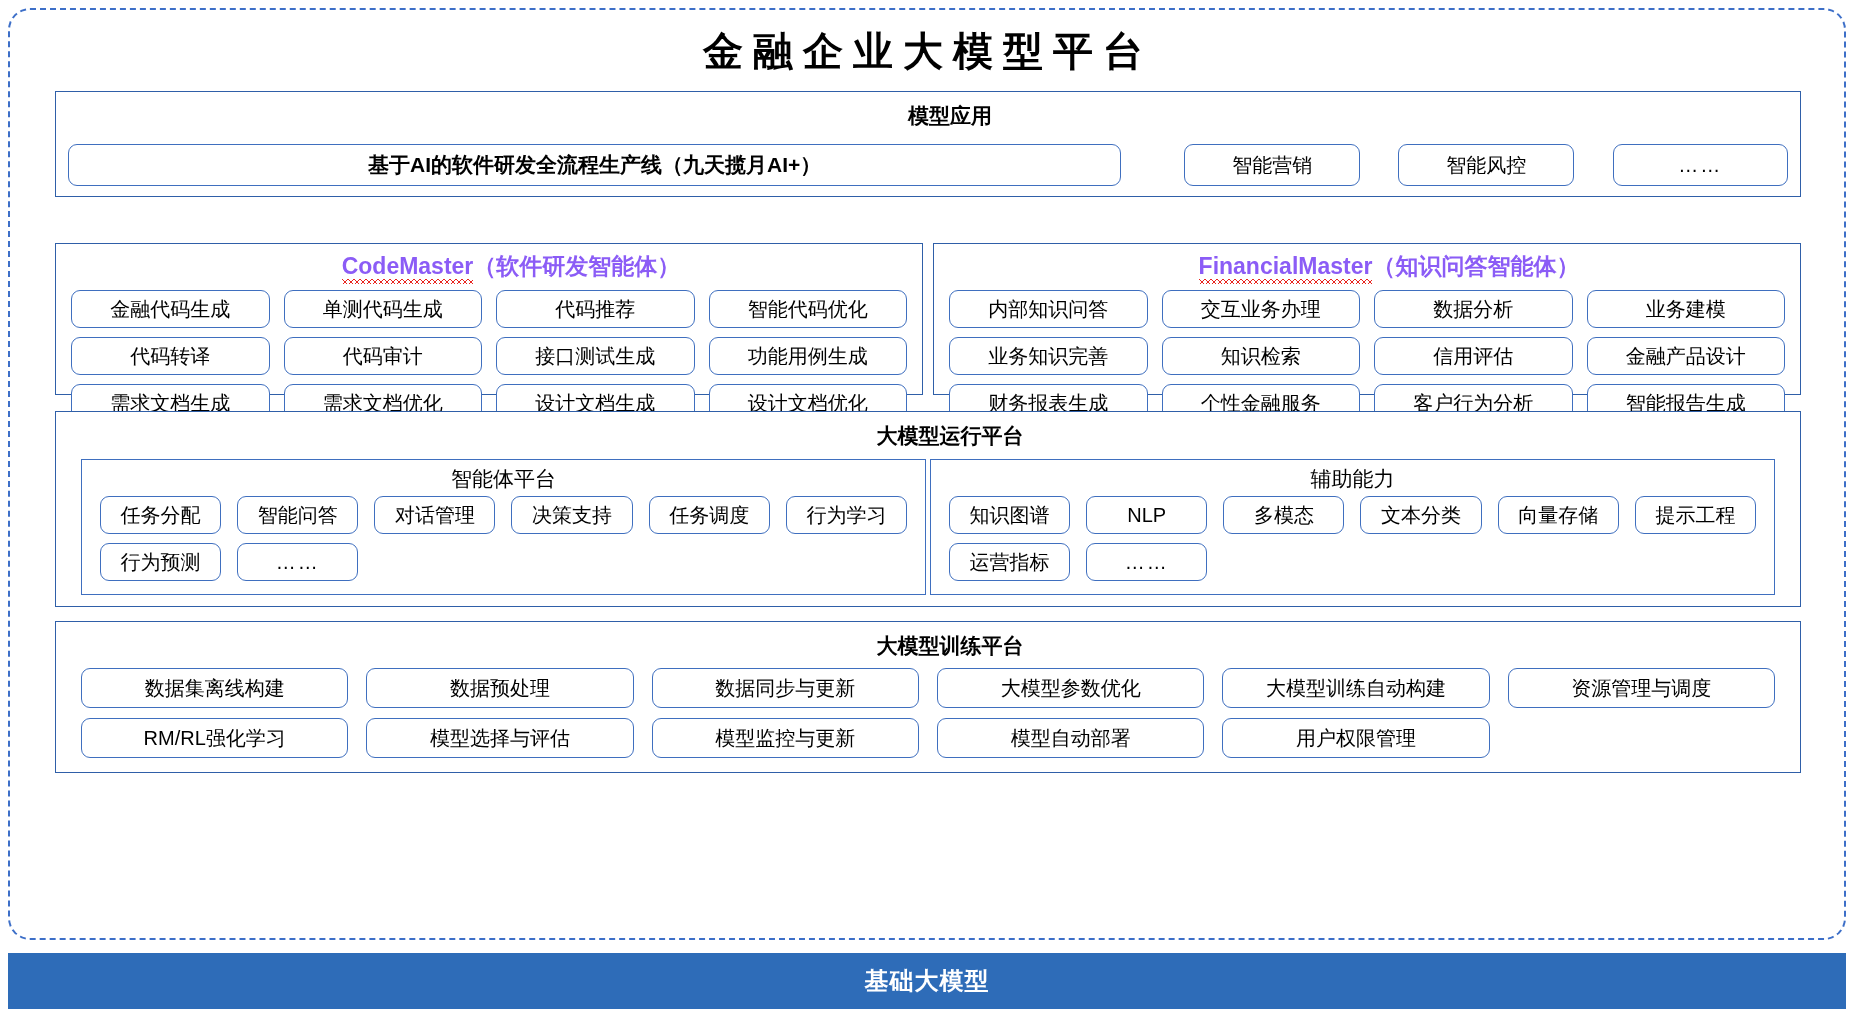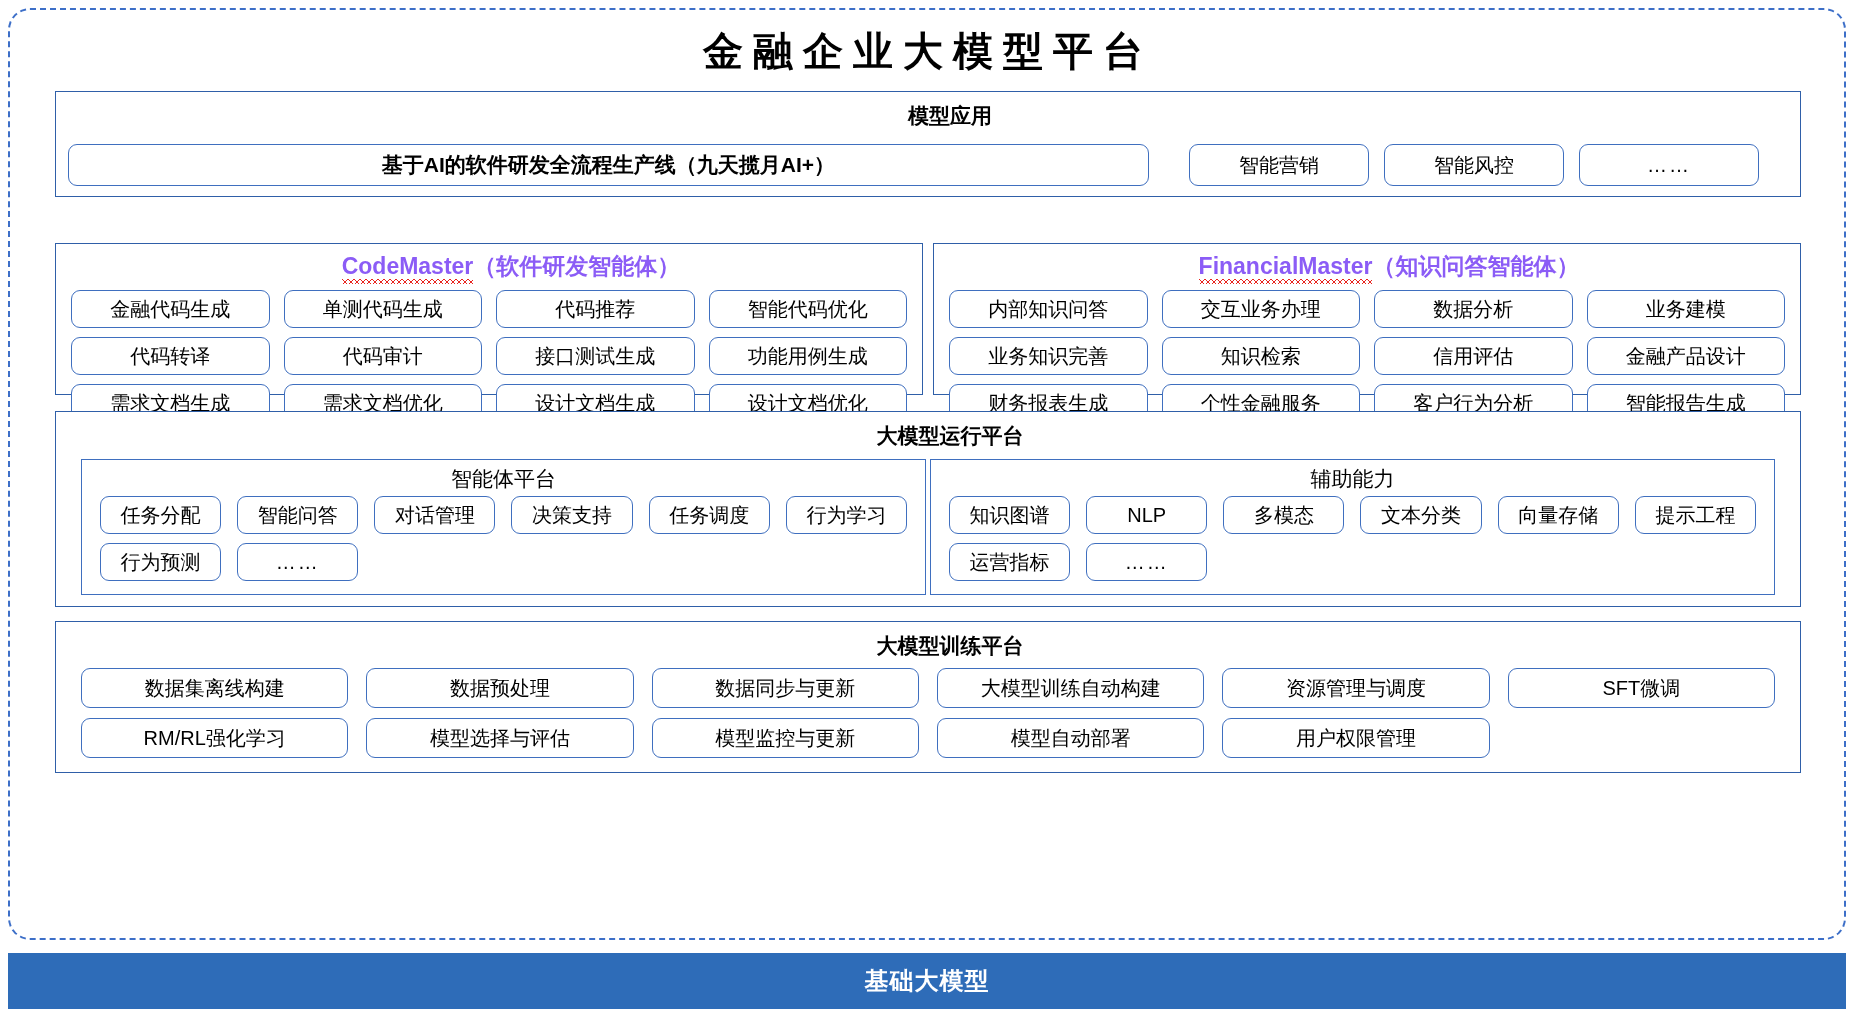--- a/index.html
+++ b/index.html
@@ -78,21 +78,21 @@
   .pill.dots { letter-spacing: 2px; }
 
   
   #sec-model-app {
     left: 55px; top: 91px; width: 1746px; height: 106px;
   }
   #model-app-row {
     position: absolute;
     left: 12px; right: 12px; top: 52px;
     display: flex;
-    gap: 0;
+    gap: 12px;
     align-items: center;
   }
   #model-app-main { width: 1081px; height: 42px; font-size: 21px; }
   #model-app-row .spacer-a { width: 40px; }
   #model-app-row .small-pill { width: 180px; height: 42px; margin-left: 0; }
   #model-app-row .gap { width: 15px; }
 
   
   #sec-codemaster {
     left: 55px; top: 243px; width: 868px; height: 152px;
@@ -297,23 +297,23 @@
     </div>
   </div>
 </div>
 
 <div class="panel" id="sec-training">
   <div class="panel-title">大模型训练平台</div>
   <div id="training-grid">
     <div class="pill">数据集离线构建</div>
     <div class="pill">数据预处理</div>
     <div class="pill">数据同步与更新</div>
+    <div class="pill">大模型参数优化</div>
     <div class="pill">大模型训练自动构建</div>
     <div class="pill">资源管理与调度</div>
-    <div class="pill">SFT微调</div>
     <div class="pill">RM/RL强化学习</div>
     <div class="pill">模型选择与评估</div>
     <div class="pill">模型监控与更新</div>
     <div class="pill">模型自动部署</div>
     <div class="pill">用户权限管理</div>
   </div>
 </div>
 
 <div id="base-bar">
   <span>基础大模型</span>

